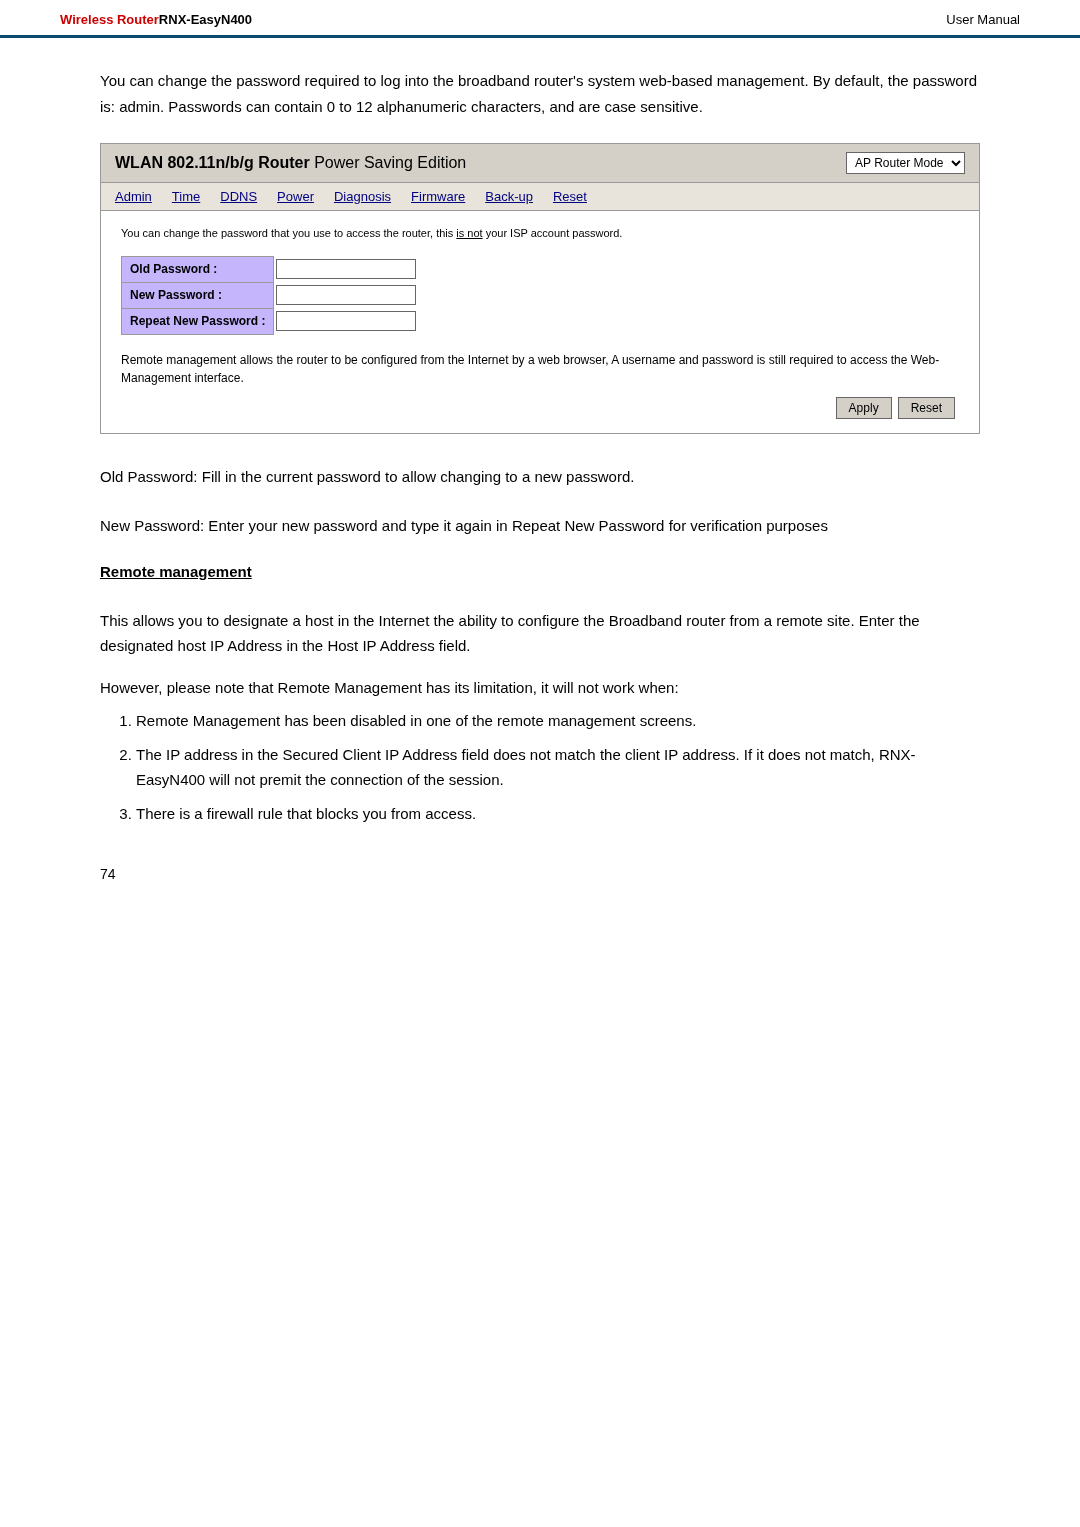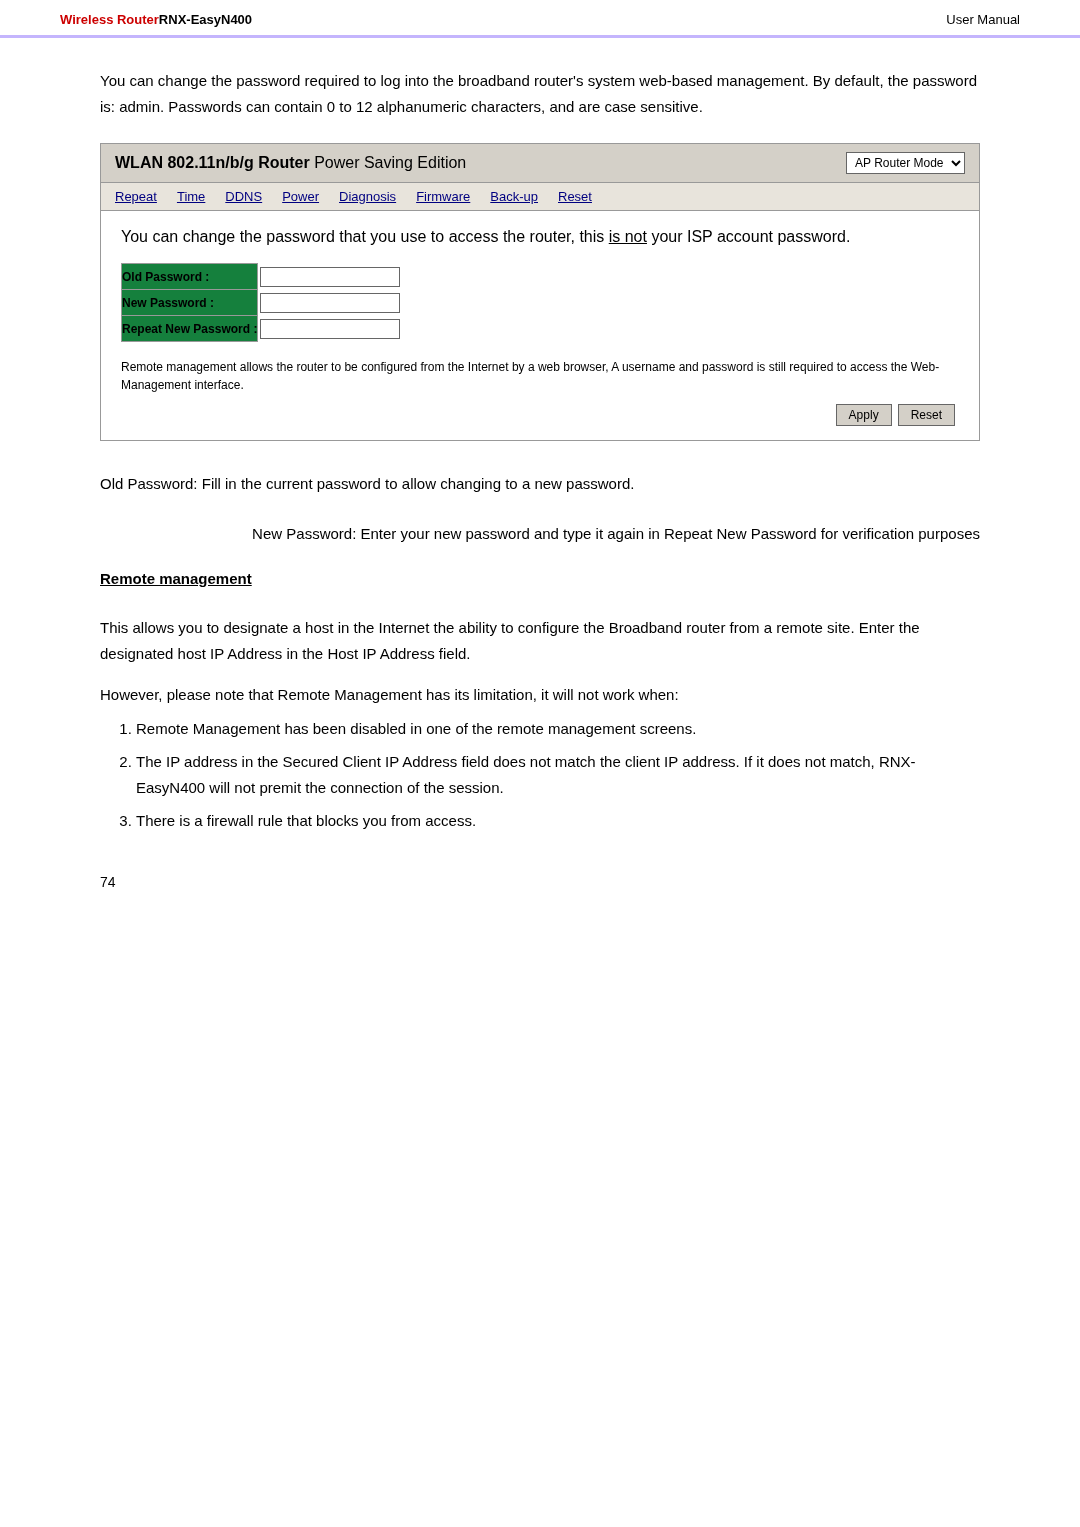--- a/index.html
+++ b/index.html
@@ -9,21 +9,21 @@
       background: #fff;
       color: #000;
       width: 1080px;
       min-height: 1527px;
     }
     .page-header {
       display: flex;
       justify-content: space-between;
       align-items: center;
       padding: 12px 60px 8px 60px;
-      border-bottom: 3px solid #c4b5fd;
+      border-bottom: 3px solid #0c4a6e;
     }
     .page-header-left {
       font-size: 13px;
       font-weight: bold;
     }
     .page-header-left span.brand { color: #cc0000; }
     .page-header-right {
       font-size: 13px;
     }
     .content {
@@ -71,40 +71,40 @@
       color: #000080;
       text-decoration: underline;
       font-size: 13px;
       cursor: pointer;
     }
     .panel-body {
       padding: 14px 20px;
       background: #fff;
     }
     .panel-description {
-      font-size: 16px;
+      font-size: 11px;
       margin-bottom: 14px;
       line-height: 1.5;
     }
     .panel-description .underline { text-decoration: underline; }
     .password-table {
       border-collapse: collapse;
       margin-bottom: 16px;
     }
     .password-table td {
       padding: 3px 6px;
       font-size: 12px;
       vertical-align: middle;
     }
     .password-table td:first-child {
       font-weight: bold;
       white-space: nowrap;
-      background: #15803d;
+      background: #c4b5fd;
       border: 1px solid #999;
-      padding: 3px 0;
+      padding: 3px 8px;
     }
     .password-table td:last-child {
       border: none;
       padding-left: 2px;
     }
     .password-table input[type="password"],
     .password-table input[type="text"] {
       width: 140px;
       height: 20px;
       border: 1px solid #666;
@@ -192,21 +192,21 @@
     .list-section ol li {
       margin-bottom: 8px;
     }
     .page-footer {
       text-align: left;
       font-size: 14px;
       margin-top: 40px;
       padding-bottom: 20px;
     }
     .centered-text {
-      text-align: right;
+      text-align: left;
       font-size: 15px;
       line-height: 1.7;
     }
   </style>
 </head>
 <body>
 
 <div class="page-header">
   <div class="page-header-left">
     <span class="brand">Wireless Router</span><span>RNX-EasyN400</span>
@@ -225,21 +225,21 @@
     <div class="router-panel-header">
       <div class="router-panel-title">
         <span>WLAN 802.11n/b/g Router</span><span class="normal"> Power Saving Edition</span>
       </div>
       <select class="router-mode-select">
         <option>AP Router Mode</option>
       </select>
     </div>
 
     <div class="router-nav">
-      <a>Repeat</a>
+      <a>Admin</a>
       <a>Time</a>
       <a>DDNS</a>
       <a>Power</a>
       <a>Diagnosis</a>
       <a>Firmware</a>
       <a>Back-up</a>
       <a>Reset</a>
     </div>
 
     <div class="panel-body">

